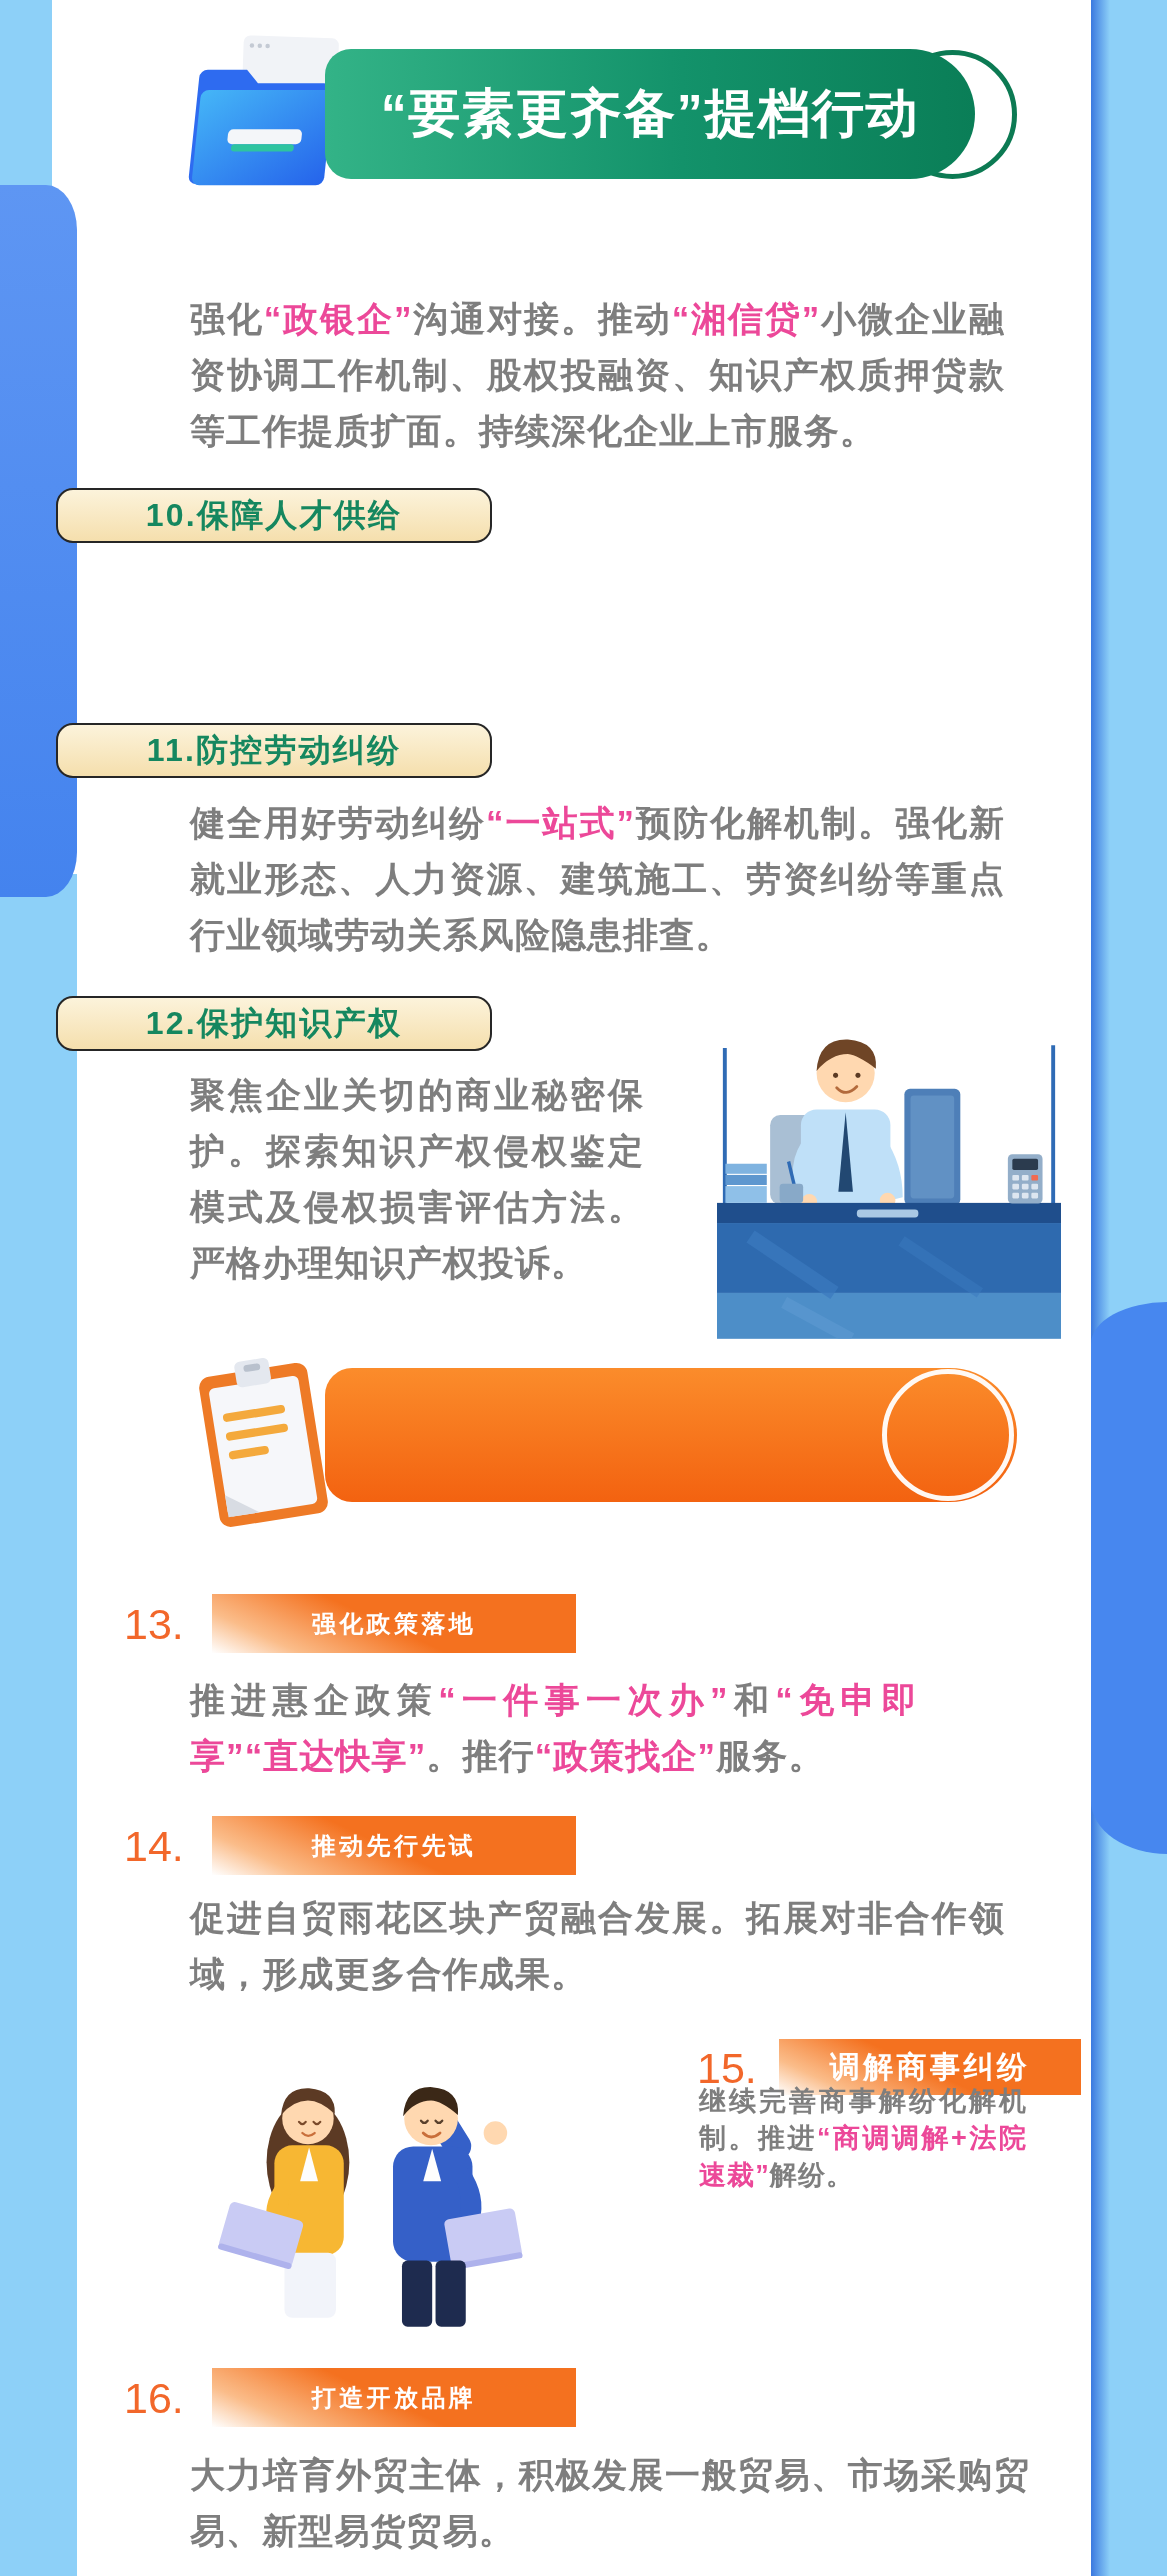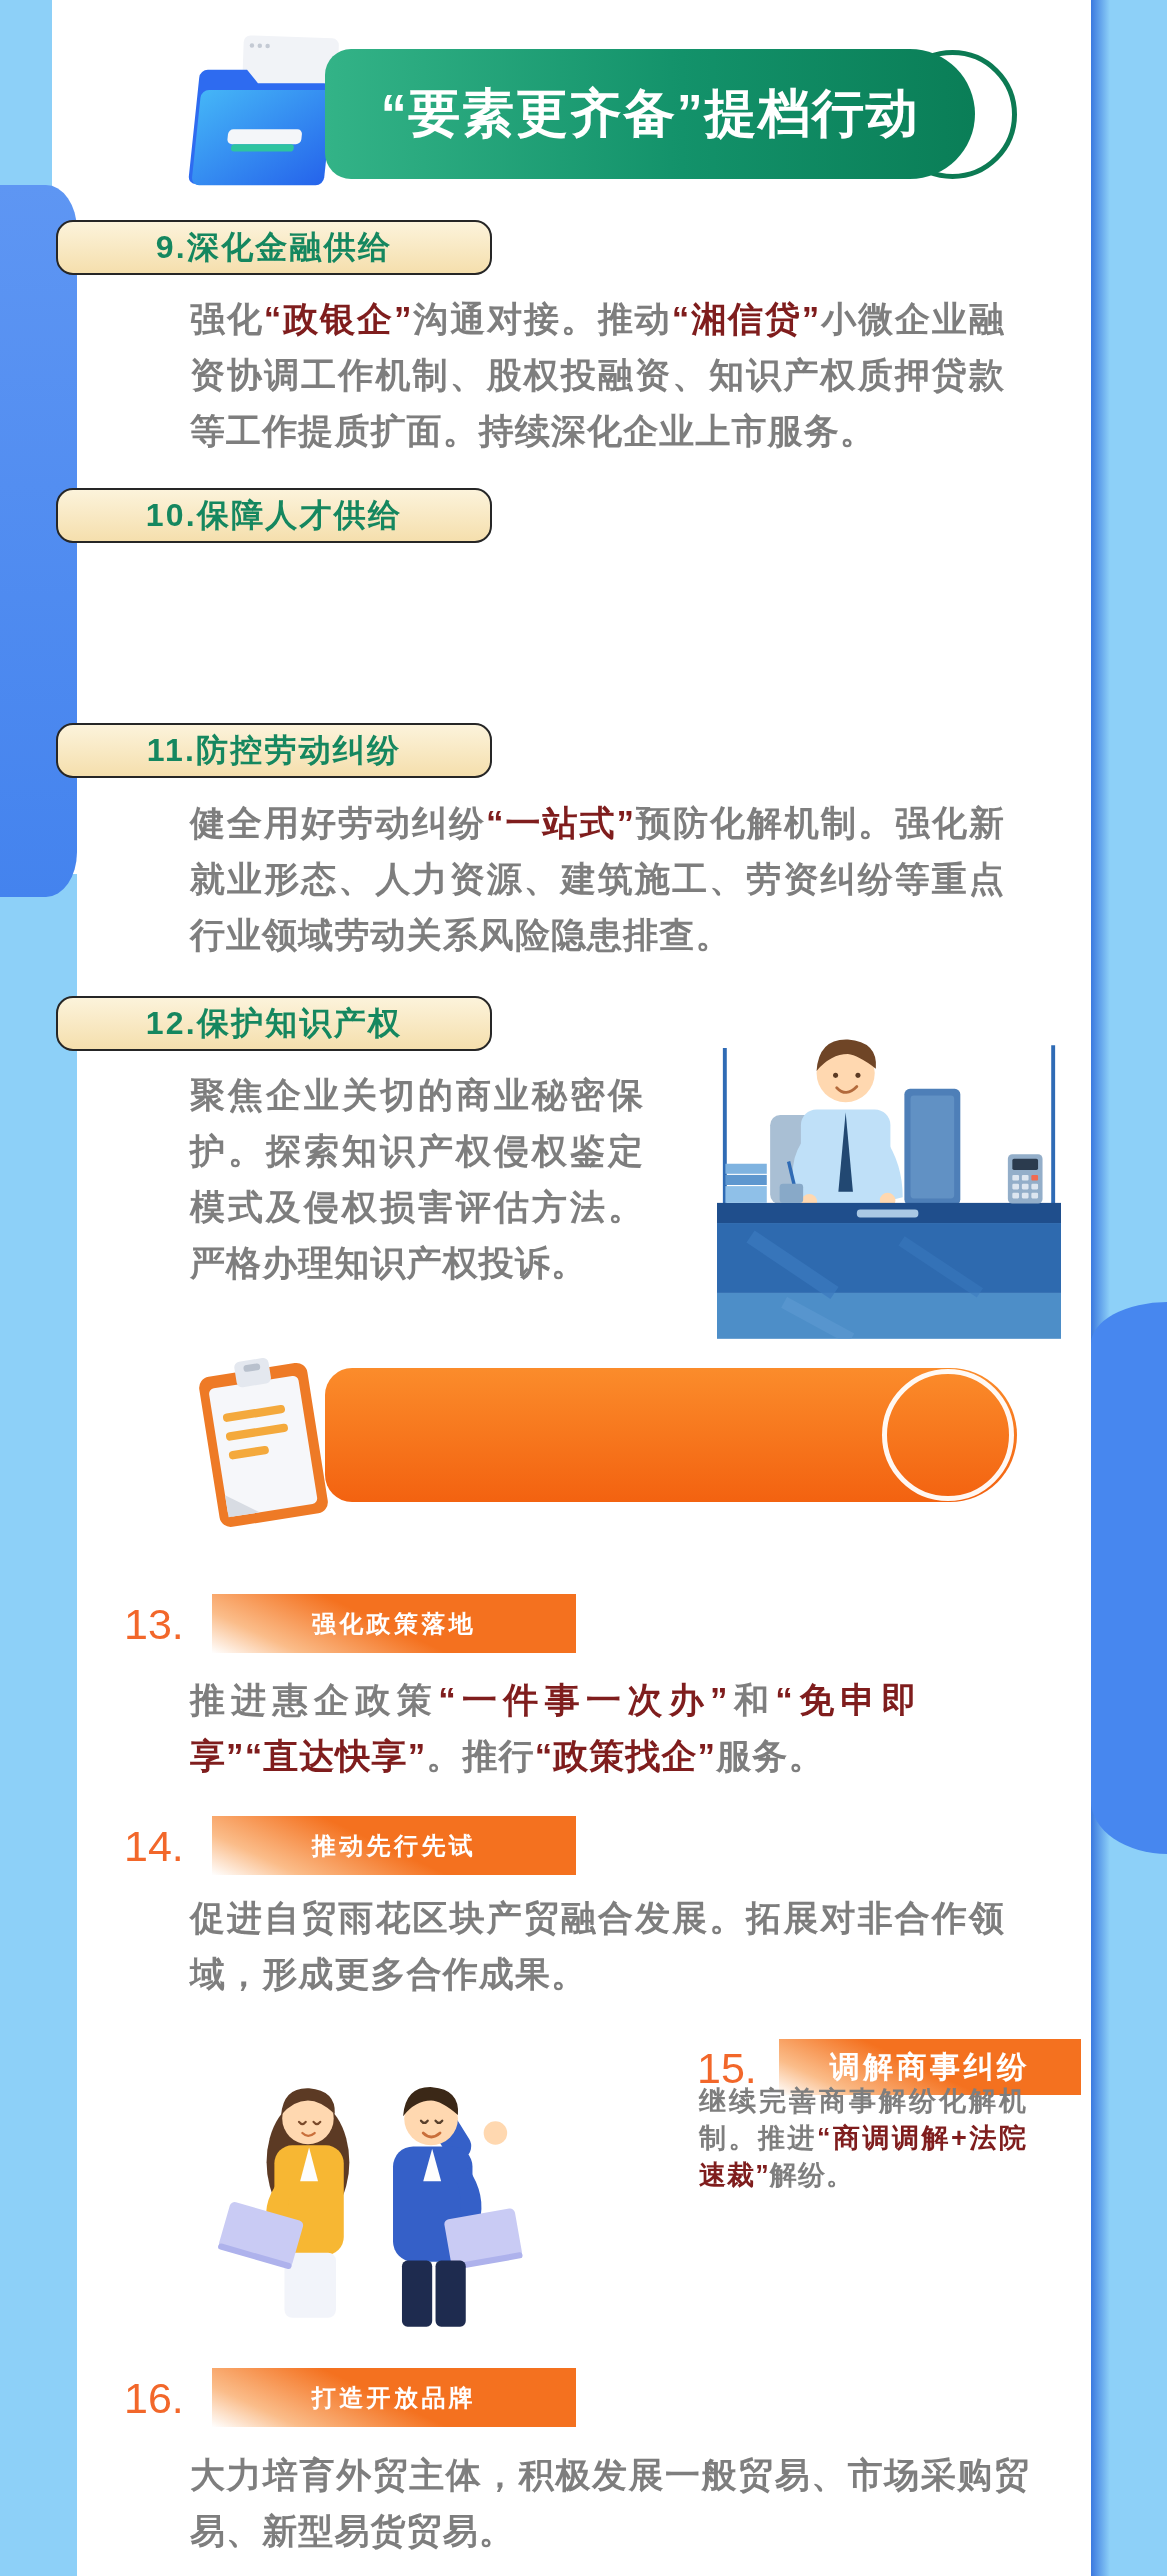--- a/index.html
+++ b/index.html
@@ -43,21 +43,21 @@
      color:#15875F;font-size:32px;font-weight:bold;letter-spacing:2.2px;white-space:nowrap;}
   
   .num{position:absolute;z-index:2;color:#F2672A;font-size:43px;font-weight:normal;}
   .badge-orange{position:absolute;z-index:2;height:59px;width:364px;
      background:linear-gradient(205deg,#F4711F 52%,rgba(249,166,98,.75) 82%,rgba(255,255,255,0) 100%);
      display:flex;align-items:center;justify-content:center;
      color:#ffffff;font-size:24px;font-weight:bold;letter-spacing:3.4px;white-space:nowrap;}
   
   .para{position:absolute;z-index:2;color:#7E7E7E;font-size:35px;line-height:56px;
      font-weight:bold;letter-spacing:1.1px;text-align:justify;}
-  .para .hl{color:#7f1d1d;}
+  .para .hl{color:#ec4899;}
   .para-small{font-size:27px;line-height:37px;}
   
   .art{position:absolute;z-index:1;}
 </style>
 </head>
 <body>
 
 <div class="canvas">
 
   <div class="deco strip-left-top"></div>
@@ -88,21 +88,20 @@
     </g>
   </svg>
 
   <div class="banner banner-green">
     <div class="ring"></div>
     <div class="bar">
       <span class="banner-title">“要素更齐备”提档行动</span>
     </div>
   </div>
 
-  <div class="badge-cream" style="top:220px;">9.深化金融供给</div>
   <div class="para" style="left:190px;top:291px;width:815px;"><span>强化</span><span class="hl">“政银企”</span><span>沟通对接。推动</span><span class="hl">“湘信贷”</span><span>小微企业融资协调工作机制、股权投融资、知识产权质押贷款等工作提质扩面。持续深化企业上市服务。</span></div>
 
   <div class="badge-cream" style="top:488px;">10.保障人才供给</div>
 
   <div class="badge-cream" style="top:723px;">11.防控劳动纠纷</div>
   <div class="para" style="left:190px;top:795px;width:815px;"><span>健全用好劳动纠纷</span><span class="hl">“一站式”</span><span>预防化解机制。强化新就业形态、人力资源、建筑施工、劳资纠纷等重点行业领域劳动关系风险隐患排查。</span></div>
 
   <div class="badge-cream" style="top:996px;text-align:center;">12.保护知识产权</div>
   <div class="para" style="left:190px;top:1067px;width:454px;"><span>聚焦企业关切的商业秘密保护。探索知识产权侵权鉴定模式及侵权损害评估方法。严格办理知识产权投诉。</span></div>
 

